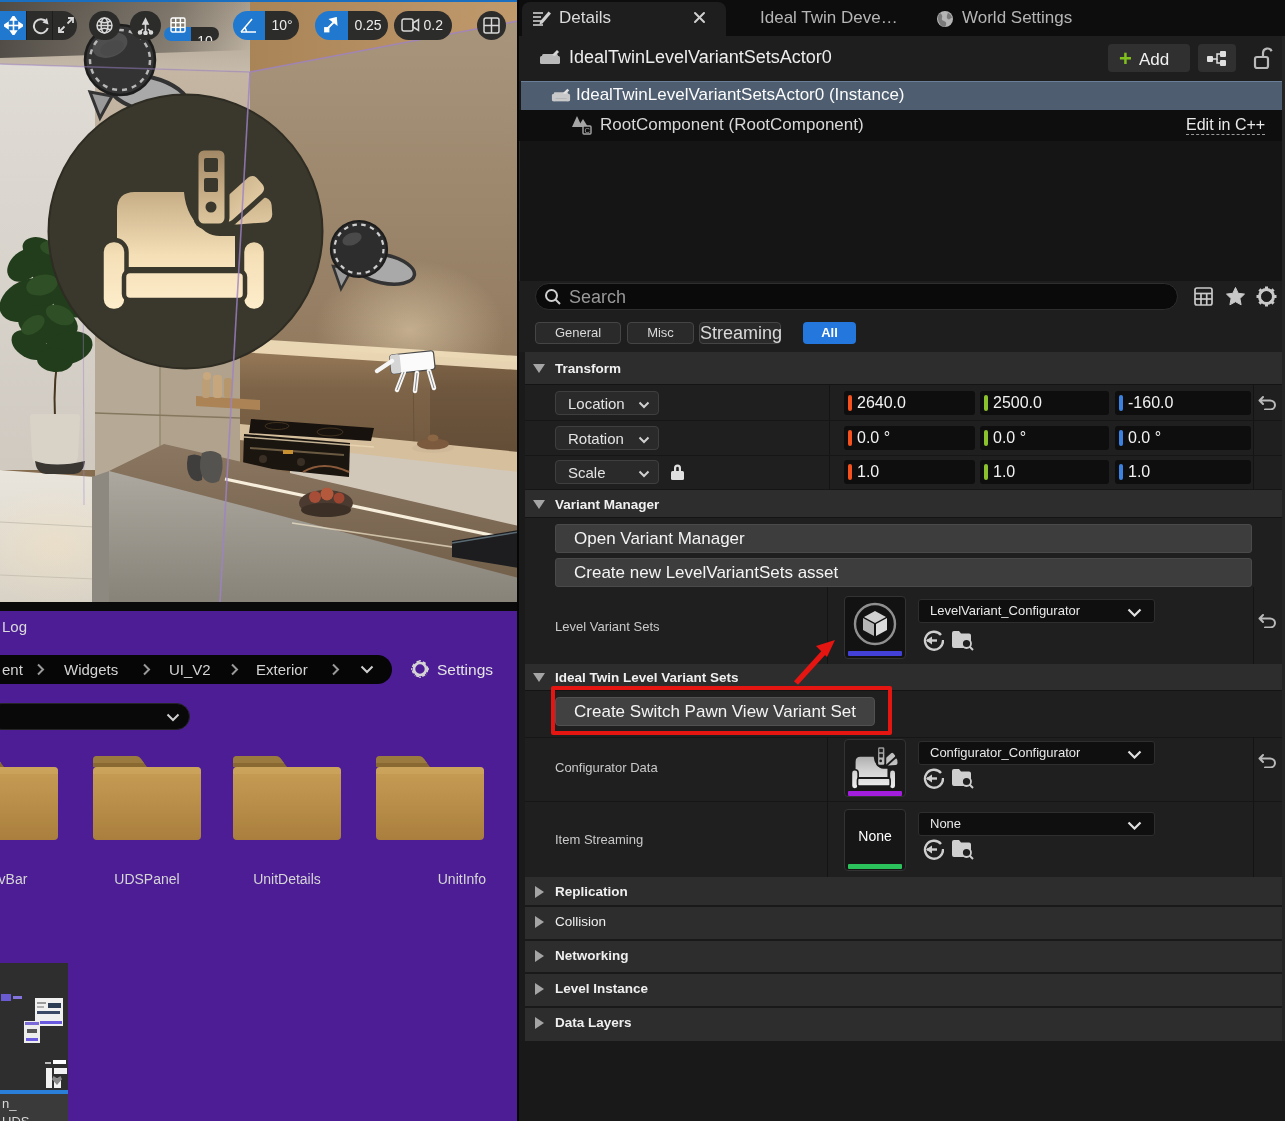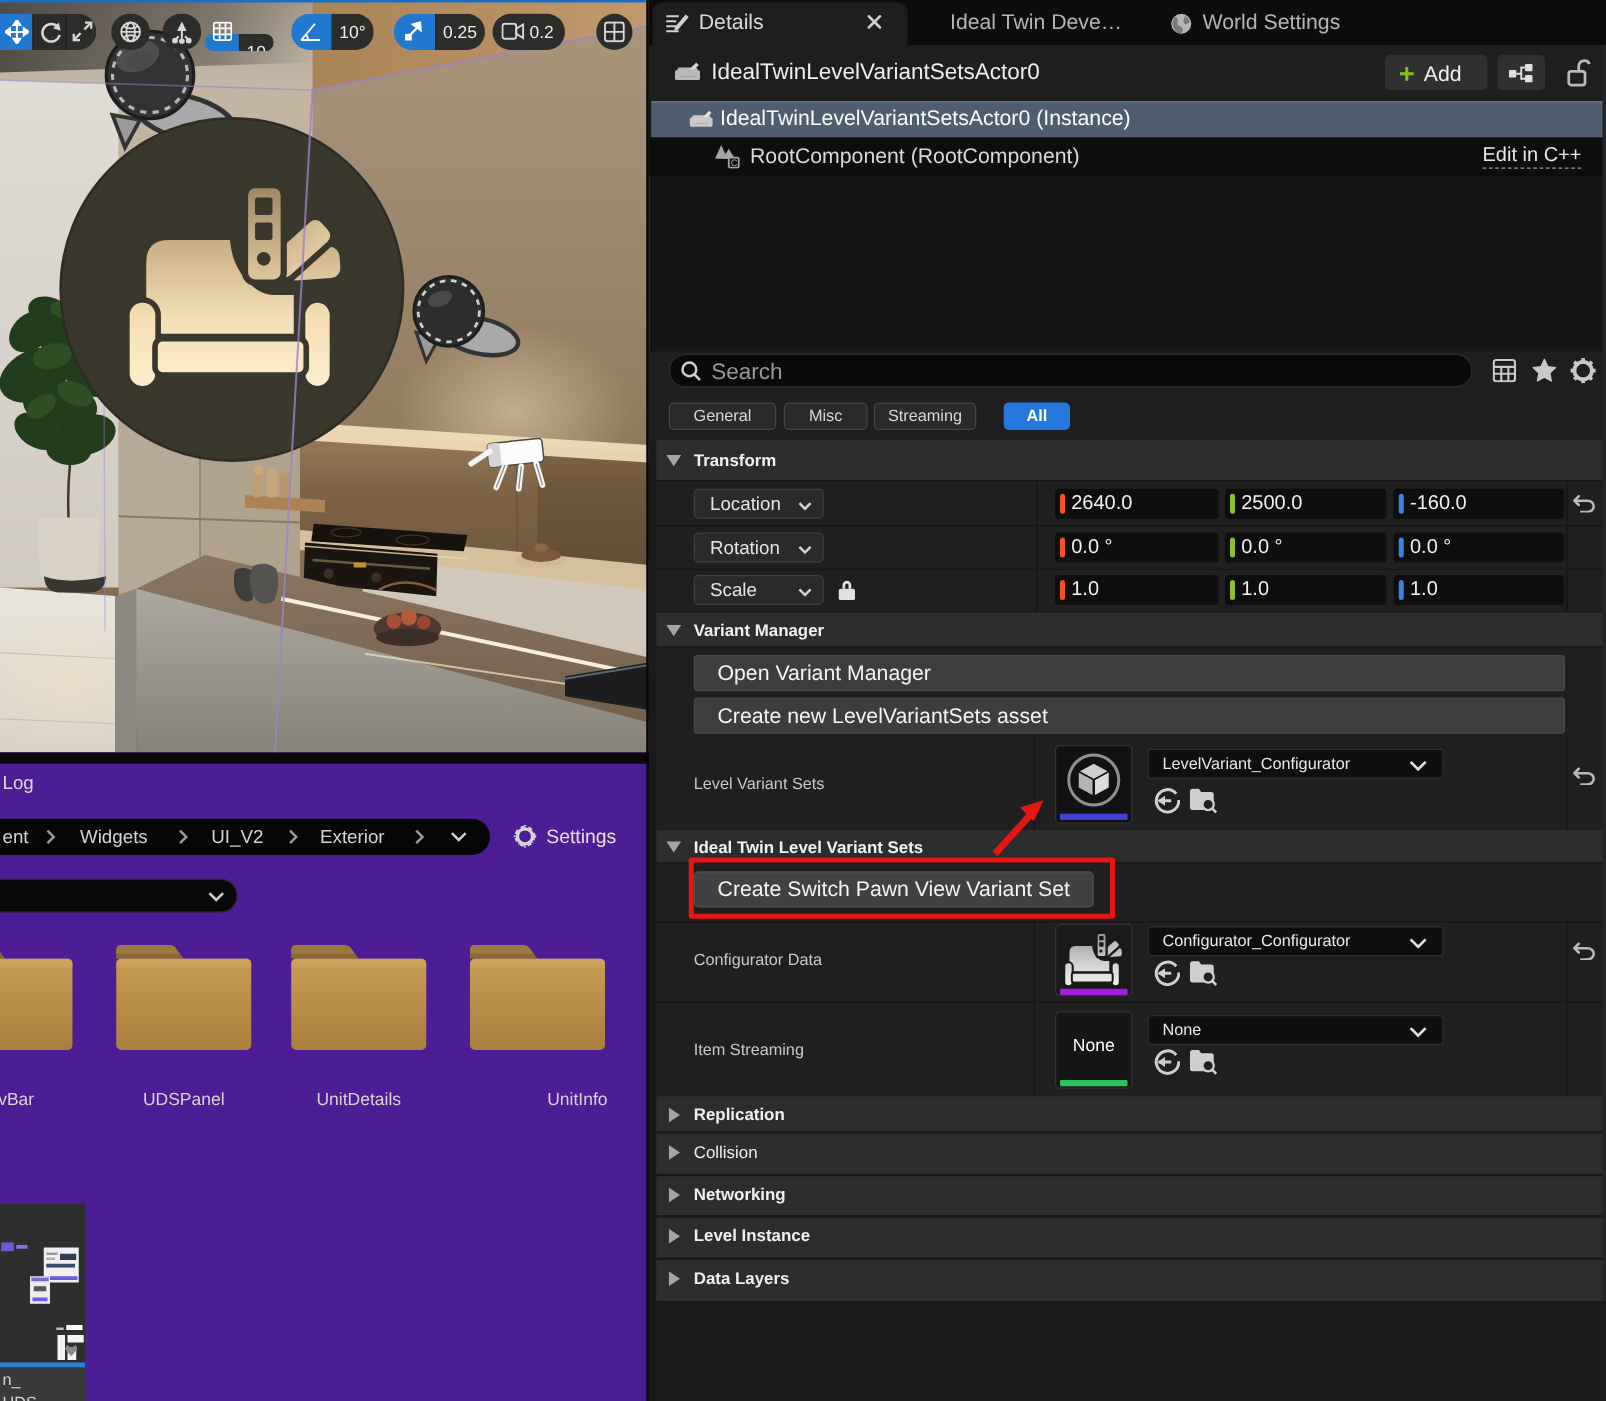--- a/index.html
+++ b/index.html
@@ -566,21 +566,21 @@
           <rect x="0.5" y="9" width="4.5" height="3"></rect>
           <rect x="16" y="9" width="4.5" height="3"></rect>
         </g>
       </g>
       <circle cx="10.5" cy="10.5" r="7" stroke="#c9c9c9" stroke-width="3" fill="none"></circle>
     </svg>
 
  <div class="a" style="left:0;top:315px;width:766px;height:37px;background:#1e1e1e"></div>
  <div class="a" style="left:16px;top:322px;width:86px;height:22px;background:#2a2a2a;border:1px solid #454545;border-radius:4px;font-size:13px;color:#d9d9d9;text-align:center;line-height:20px">General</div>
  <div class="a" style="left:108px;top:322px;width:67px;height:22px;background:#2a2a2a;border:1px solid #454545;border-radius:4px;font-size:13px;color:#d9d9d9;text-align:center;line-height:20px">Misc</div>
- <div class="a" style="left:180px;top:322px;width:82px;height:22px;background:#2a2a2a;border:1px solid #454545;border-radius:4px;font-size:13px;color:#d9d9d9;text-align:center;line-height:20px">Streaming</div>
+ <div class="a" style="left:180px;top:322px;width:82px;height:22px;background:#2a2a2a;border:1px solid #454545;border-radius:4px;font-size:18px;color:#d9d9d9;text-align:center;line-height:20px">Streaming</div>
  <div class="a" style="left:284px;top:322px;width:53px;height:22px;background:#2478dd;border-radius:4px;font-size:13px;color:#fff;font-weight:bold;text-align:center;line-height:22px">All</div>
 
  <div class="a" style="left:0;top:352px;width:766px;height:33px;background:#2d2d2d;border-bottom:1px solid #141414"></div>
  <svg class="a" style="left:14px;top:364px" width="12" height="9" viewBox="0 0 12 9">
       <polygon points="0,0 12,0 6,9" fill="#a5a5a5"></polygon>
     </svg>
  <div class="a" style="left:36px;top:361px;font-size:13.5px;font-weight:bold;color:#f0f0f0">Transform</div>
  <div class="a" style="left:0;top:385px;width:766px;height:105px;background:#1f1f1f">
   <div class="a" style="left:310px;top:0;width:1px;height:105px;background:#141414"></div>
   <div class="a" style="left:734px;top:0;width:1px;height:105px;background:#141414"></div>

